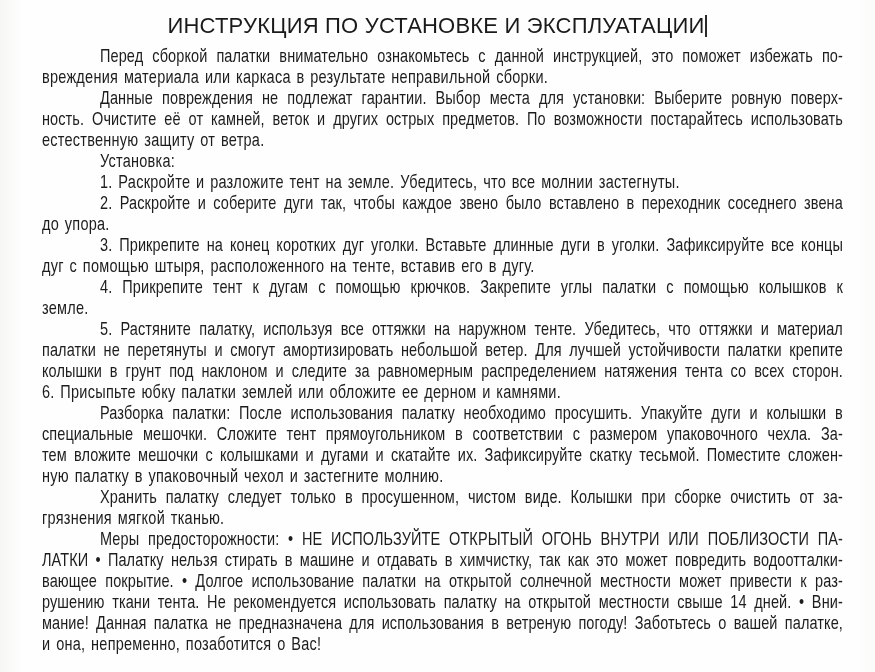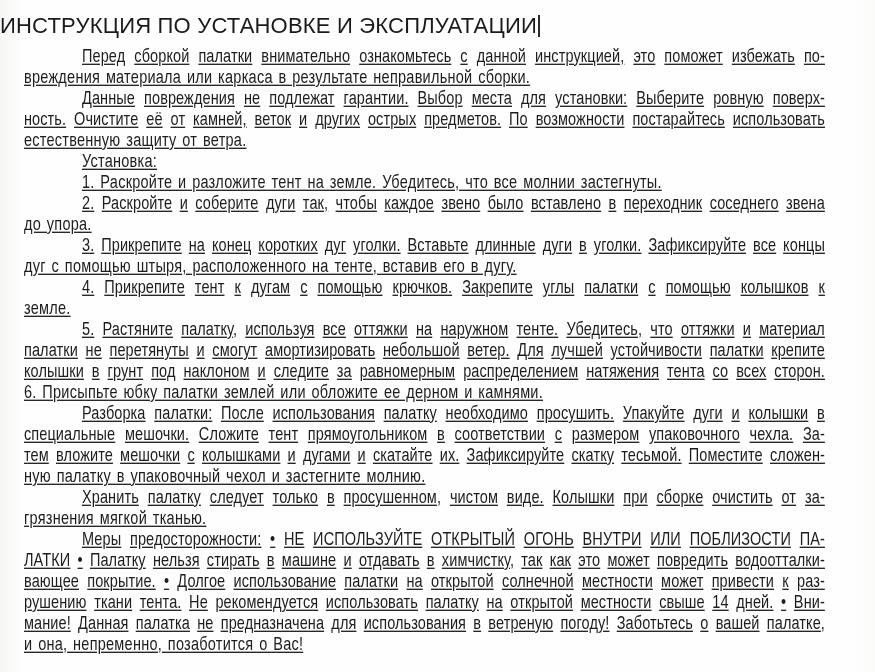--- a/index.html
+++ b/index.html
@@ -11,41 +11,40 @@
   }
   .page {
     position: relative;
     width: 875px; height: 672px;
     background: linear-gradient(90deg, #f6f6f5 0px, #fefefe 22px, #fefefe 855px, #fbfbfa 875px);
     color: #1d1d1d;
   }
   .title-line {
     margin: 0;
     padding-top: 13px;
-    text-align: left;
+    text-align: center;
     font-size: 22px;
     line-height: 26px;
     font-weight: 400;
     letter-spacing: 0.2px;
     color: #1a1a1a;
     white-space: nowrap;
   }
   .caret {
     display: inline-block;
     width: 2px; height: 22px;
     background: #2a2a2a;
     margin-left: 1px;
     vertical-align: -4px;
     animation: blink 1.1s steps(1) infinite;
   }
   @keyframes blink { 50% { opacity: 0; } }
   .doc-body {
-    margin: 7px 32px 0 24px;
+    margin: 7px 32px 0 42px;
     width: 801px;
-    text-decoration: underline;
   }
   .line {
     height: 21px;
     line-height: 21px;
     font-size: 14.5px;
     white-space: nowrap;
     transform: scaleY(1.30);
     color: #1d1d1d;
   }
   .line:not(.j) {

